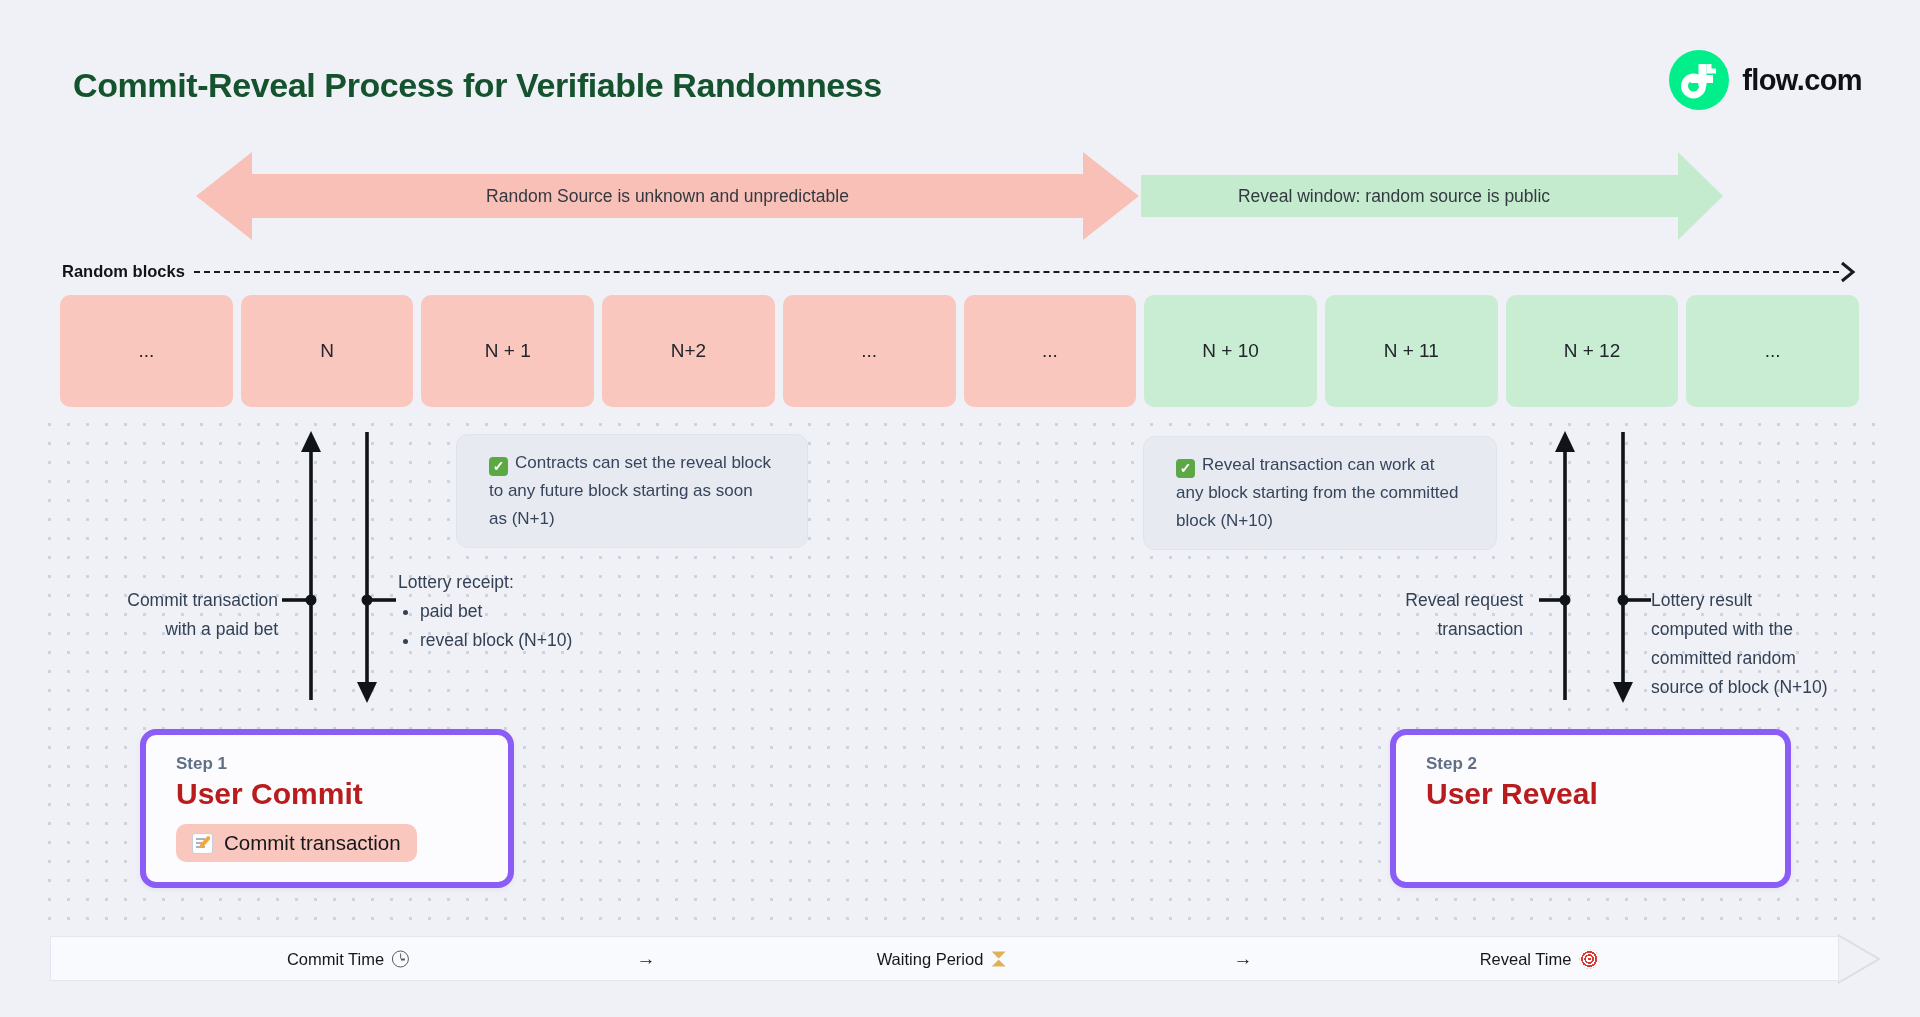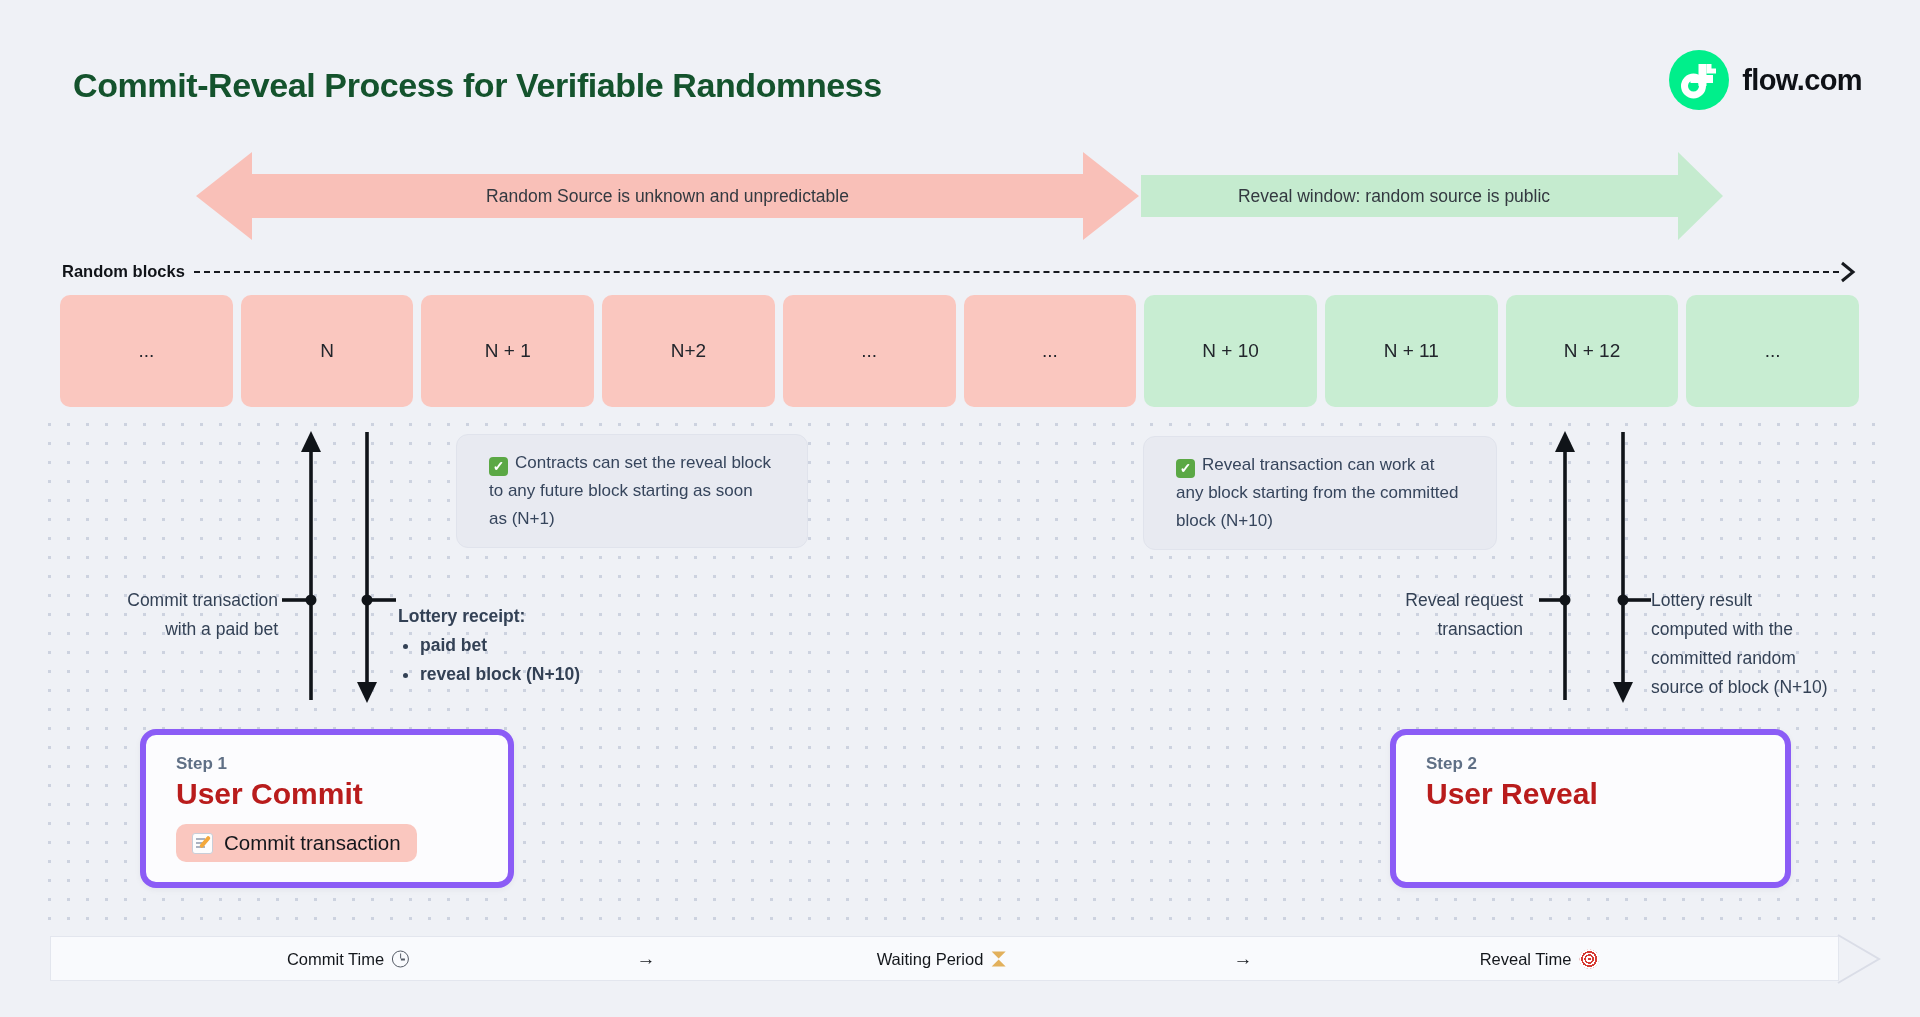--- a/index.html
+++ b/index.html
@@ -44,21 +44,21 @@
            padding:14px 32px;font-size:17px;line-height:28px;color:#36455C;}
   .callout-left{left:456px;top:434px;width:286px;}
   .callout-right{left:1143px;top:436px;width:288px;}
   .chk-icon{display:inline-flex;align-items:center;justify-content:center;width:19px;height:19px;
             background:#5BA845;border-radius:4px;color:#fff;font-size:14px;font-weight:700;
             margin-right:7px;vertical-align:-3px;}
 
   
   .note{position:absolute;font-size:17.5px;line-height:29px;color:#334155;}
   .note-commit{right:1642px;top:586px;text-align:right;}
-  .note-receipt{left:398px;top:602px;font-weight:bold;}
+  .note-receipt{left:398px;top:568px;}
   .note-receipt ul{margin:0;padding:0 0 0 22px;}
   .note-reveal{right:397px;top:586px;text-align:right;}
   .note-result{left:1651px;top:586px;}
 
   
   .card{position:absolute;top:729px;height:159px;background:#FCFCFE;border:6px solid #8b5cf6;
         border-radius:16px;box-shadow:0 2px 6px rgba(18,28,55,0.05);padding:19px 30px;
         box-sizing:border-box;}
   .card-commit{left:140px;width:374px;}
   .card-reveal{left:1390px;width:401px;}

